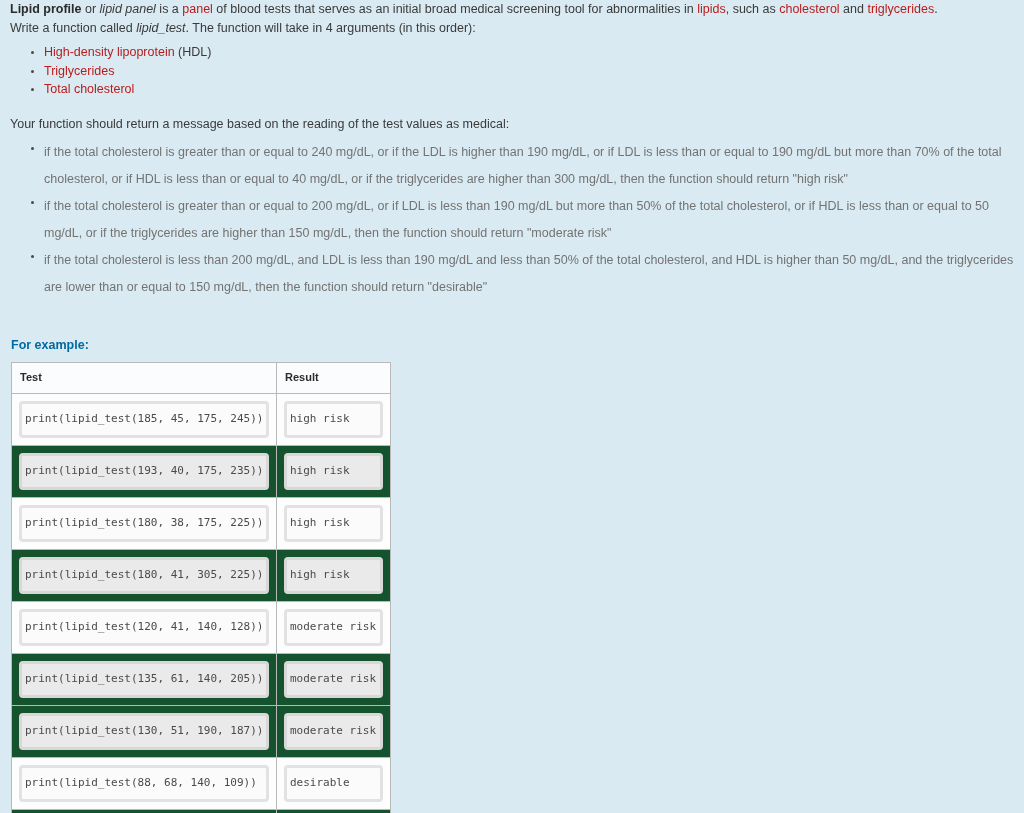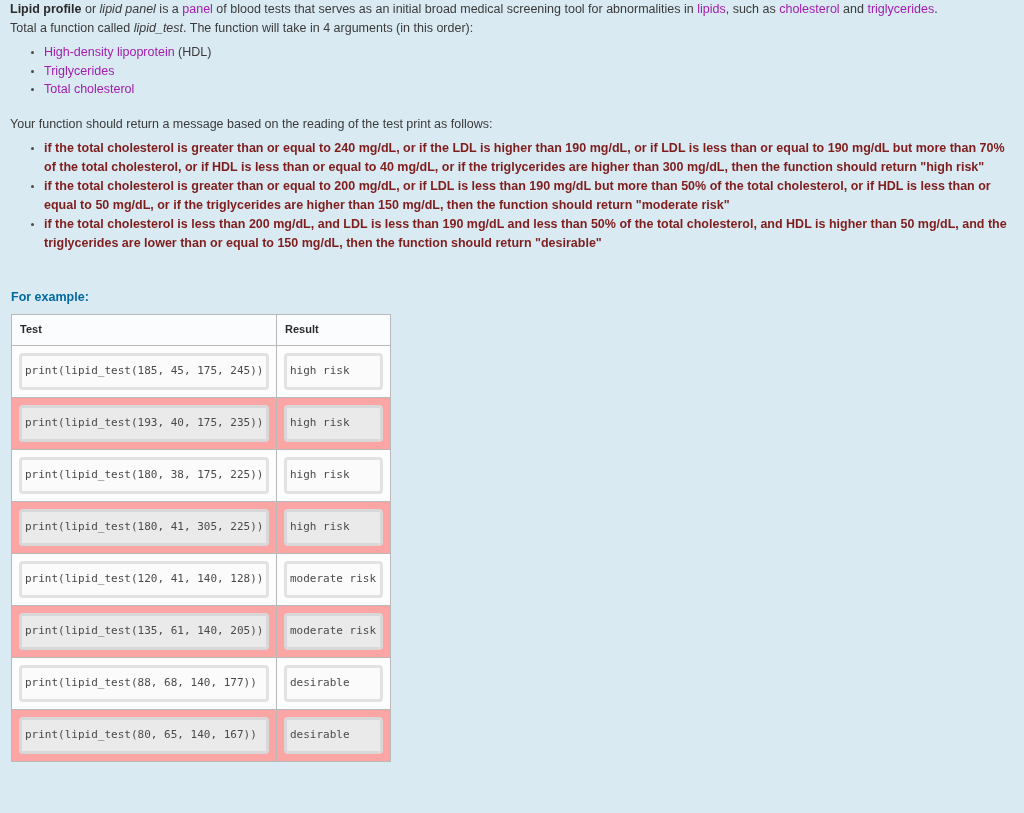--- a/index.html
+++ b/index.html
@@ -27,21 +27,21 @@
     margin: 0;
     padding: 0;
     line-height: 18.5px;
     color: #3a3a3a;
   }
   p.intro .line { display: block; }
 
   b.strong { font-weight: bold; color: #2b2b2b; text-align: center; }
   i.em { font-style: italic; }
   a.link {
-    color: #a21caf;
+    color: #b91c1c;
     text-decoration: none;
     cursor: pointer;
   }
 
   ul.args {
     margin: 6px 0 0 0;
     padding-left: 34px;
     list-style: none;
   }
   ul.args li {
@@ -65,24 +65,23 @@
     line-height: 18.5px;
   }
 
   ul.rules {
     margin: 6px 0 0 0;
     padding-left: 34px;
     list-style: none;
   }
   ul.rules li {
     position: relative;
-    line-height: 19px;
+    line-height: 27px;
     margin-bottom: 0px;
-    color: #7f1d1d;
-    font-weight: bold;
+    color: #737373;
   }
   ul.rules li::before {
     content: "";
     position: absolute;
     left: -13px;
     top: 8px;
     width: 3px;
     height: 3px;
     border-radius: 50%;
     background: #4a4a4a;
@@ -119,21 +118,21 @@
     line-height: 15px;
   }
 
   table.examples td {
     border: 1px solid #b9b9b9;
     padding: 7px 7px;
     vertical-align: middle;
     background: #fdfdfd;
   }
   table.examples tr.odd td { background: #fdfdfd; }
-  table.examples tr.even td { background: #fca5a5; }
+  table.examples tr.even td { background: #14532d; }
 
   .codebox {
     display: inline-block;
     box-sizing: border-box;
     border: 3px solid #7f1d1d;
     border-radius: 4px;
     background: #fbfbfb;
     padding: 8px 9px 9px 3px;
     font-family: "DejaVu Sans Mono", "Liberation Mono", monospace;
     font-size: 11px;
@@ -147,30 +146,30 @@
   td.test-cell .codebox { width: 100%; }
   td.result-cell .codebox { width: 100%; }
 </style>
 </head>
 <body>
 
 <div class="page">
 
   <p class="intro">
     <span class="line"><b class="strong">Lipid profile</b><span> or </span><i class="em">lipid panel</i><span> is a </span><a class="link">panel</a><span> of blood tests that serves as an initial broad medical screening tool for abnormalities in </span><a class="link">lipids</a><span>, such as </span><a class="link">cholesterol</a><span> and </span><a class="link">triglycerides</a><span>.</span></span>
-    <span class="line"><span>Total a function called </span><i class="em">lipid_test</i><span>. The function will take in 4 arguments (in this order):</span></span>
+    <span class="line"><span>Write a function called </span><i class="em">lipid_test</i><span>. The function will take in 4 arguments (in this order):</span></span>
   </p>
 
   <ul class="args">
     <li><a class="link">High-density lipoprotein</a><span> (HDL)</span></li>
     <li><a class="link">Triglycerides</a><span></span></li>
     <li><a class="link">Total cholesterol</a><span></span></li>
   </ul>
 
-  <p class="lead">Your function should return a message based on the reading of the test print as follows:</p>
+  <p class="lead">Your function should return a message based on the reading of the test values as medical:</p>
 
   <ul class="rules">
     <li>if the total cholesterol is greater than or equal to 240 mg/dL, or if the LDL is higher than 190 mg/dL, or if LDL is less than or equal to 190 mg/dL but more than 70% of the total cholesterol, or if HDL is less than or equal to 40 mg/dL, or if the triglycerides are higher than 300 mg/dL, then the function should return "high risk"</li>
     <li>if the total cholesterol is greater than or equal to 200 mg/dL, or if LDL is less than 190 mg/dL but more than 50% of the total cholesterol, or if HDL is less than or equal to 50 mg/dL, or if the triglycerides are higher than 150 mg/dL, then the function should return "moderate risk"</li>
     <li>if the total cholesterol is less than 200 mg/dL, and LDL is less than 190 mg/dL and less than 50% of the total cholesterol, and HDL is higher than 50 mg/dL, and the triglycerides are lower than or equal to 150 mg/dL, then the function should return "desirable"</li>
   </ul>
 
   <h3 class="example">For example:</h3>
 
   <table class="examples">
@@ -202,22 +201,26 @@
         <td class="result-cell"><span class="codebox">high risk</span></td>
       </tr>
       <tr class="odd">
         <td class="test-cell"><span class="codebox">print(lipid_test(120, 41, 140, 128))</span></td>
         <td class="result-cell"><span class="codebox">moderate risk</span></td>
       </tr>
       <tr class="even">
         <td class="test-cell"><span class="codebox">print(lipid_test(135, 61, 140, 205))</span></td>
         <td class="result-cell"><span class="codebox">moderate risk</span></td>
       </tr>
-      <tr class="odd">
-        <td class="test-cell"><span class="codebox">print(lipid_test(88, 68, 140, 177))</span></td>
+      <tr class="even">
+        <td class="test-cell"><span class="codebox">print(lipid_test(130, 51, 190, 187))</span></td>
+        <td class="result-cell"><span class="codebox">moderate risk</span></td>
+      </tr>
+      <tr class="odd">
+        <td class="test-cell"><span class="codebox">print(lipid_test(88, 68, 140, 109))</span></td>
         <td class="result-cell"><span class="codebox">desirable</span></td>
       </tr>
       <tr class="even">
         <td class="test-cell"><span class="codebox">print(lipid_test(80, 65, 140, 167))</span></td>
         <td class="result-cell"><span class="codebox">desirable</span></td>
       </tr>
     </tbody>
   </table>
 
 </div>

